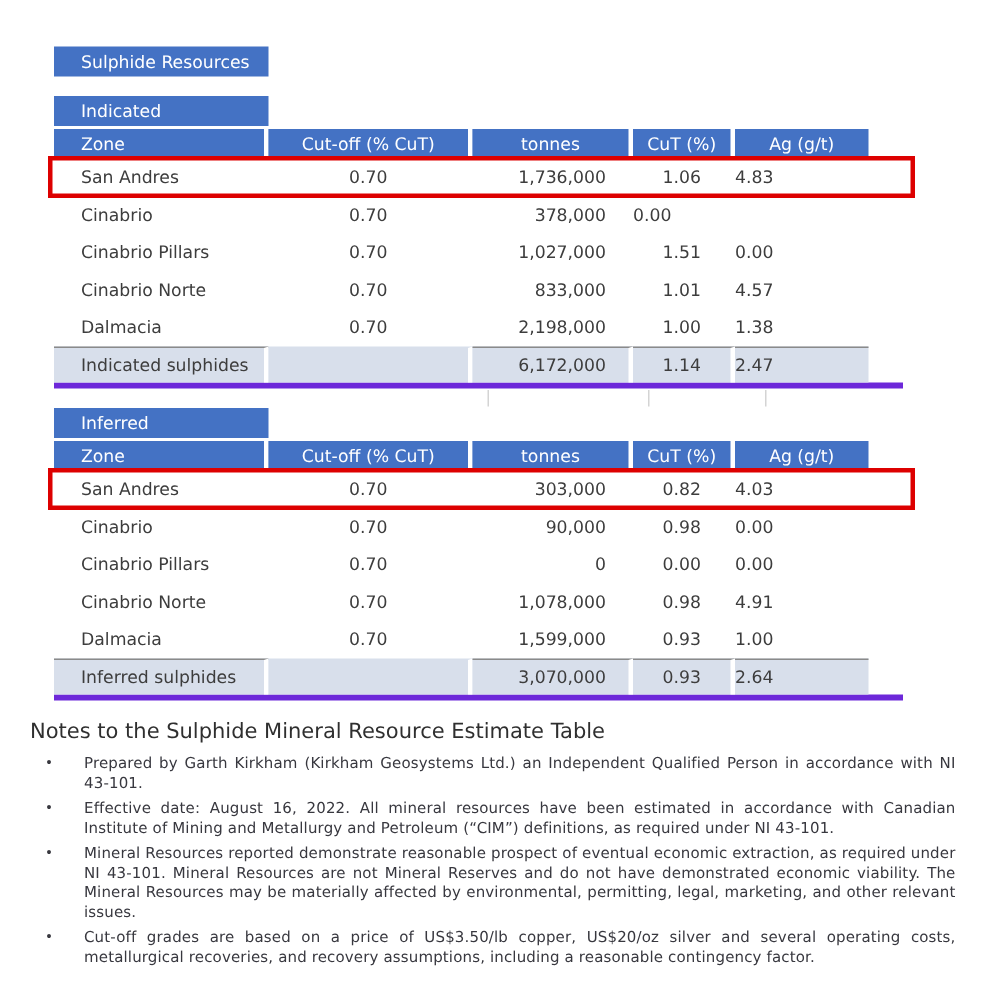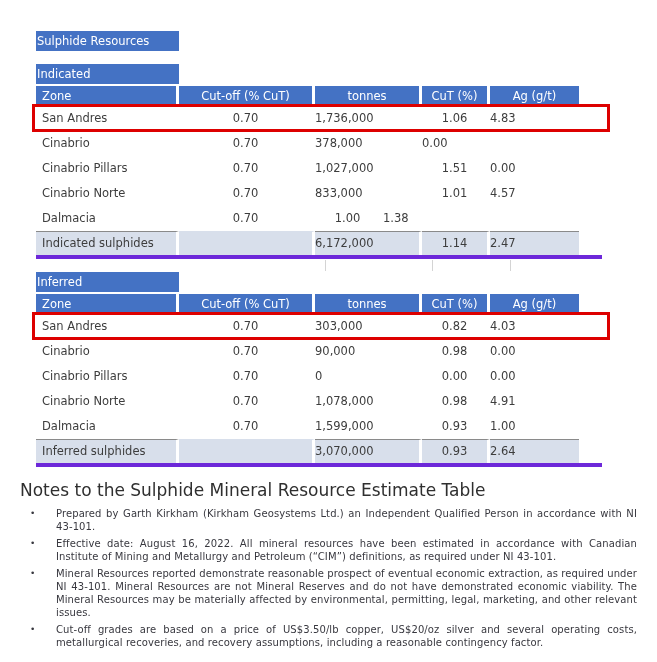--- a/index.html
+++ b/index.html
@@ -10,38 +10,38 @@
     color:#3d3d3d;
     position:relative;
     overflow:hidden;
   }
   .page { position:relative; width:657px; height:662px; }
 
   
   .badge {
     background:#4472C4; color:#ffffff;
     font-size:11.5px; height:20px; line-height:20px;
-    padding-left:1px; width:143px;
+    padding-left:18px; width:143px;
   }
   .title-badge   { margin:31px 0 0 36px; }
   .section-badge { margin:13px 0 2px 36px; }
   .inferred-badge{ margin-top:0; margin-bottom:2px; }
 
   
   .rtable { margin-left:36px; width:566px; }
   .row { display:flex; }
   .cell {
     border-right:3px solid #ffffff;
     font-size:11.5px;
     height:25px; line-height:25px;
     white-space:nowrap; overflow:hidden;
   }
-  .c-zone   { width:143px; padding-left:6px; }
+  .c-zone   { width:143px; padding-left:18px; }
   .c-cutoff { width:136px; text-align:center; }
-  .c-tonnes { width:107px; padding-right:15px; }
+  .c-tonnes { width:107px; text-align:right; padding-right:15px; }
   .c-cut    { width:68px;  text-align:center; }
   .c-ag     { width:89px;  text-align:left; border-right:none; }
 
   .thead .cell {
     background:#4472C4; color:#ffffff;
     height:20px; line-height:20px;
   }
   .thead .c-cutoff, .thead .c-tonnes, .thead .c-cut, .thead .c-ag { text-align:center; padding-right:0; }
 
   
@@ -65,21 +65,21 @@
   
   .tick-gap { position:relative; margin-left:36px; width:566px; height:13px; }
   .tick-gap .tick {
     position:absolute; top:1px; height:11px; width:0;
     border-left:1px solid #d4d4d4;
   }
   .tick-1 { left:289px; } .tick-2 { left:396px; } .tick-3 { left:474px; }
 
   
   .notes { margin:13px 0 0 20px; width:622px; }
-  .notes-title { font-size:17px; color:#2f2f2f; margin-bottom:7px; }
+  .notes-title { font-size:14px; color:#2f2f2f; margin-bottom:7px; }
   .note-item { display:flex; margin-bottom:4px; }
   .bullet-marker {
     width:13px; margin-left:10px; margin-right:13px;
     font-size:9px; line-height:13px; color:#38383f; flex:none;
   }
   .note-text {
     width:581px; font-size:10px; line-height:13px;
     color:#38383f; text-align:justify; letter-spacing:.1px;
   }
 </style>
@@ -128,20 +128,21 @@
       <div class="cell c-zone">Cinabrio Norte</div>
       <div class="cell c-cutoff">0.70</div>
       <div class="cell c-tonnes">833,000</div>
       <div class="cell c-cut">1.01</div>
       <div class="cell c-ag">4.57</div>
     </div>
 
     <div class="row">
       <div class="cell c-zone">Dalmacia</div>
       <div class="cell c-cutoff">0.70</div>
+      <div class="cell c-tonnes">2,198,000</div>
       <div class="cell c-cut">1.00</div>
       <div class="cell c-ag">1.38</div>
     </div>
 
     <div class="row total">
       <div class="cell c-zone">Indicated sulphides</div>
       <div class="cell c-cutoff"></div>
       <div class="cell c-tonnes">6,172,000</div>
       <div class="cell c-cut">1.14</div>
       <div class="cell c-ag">2.47</div>

